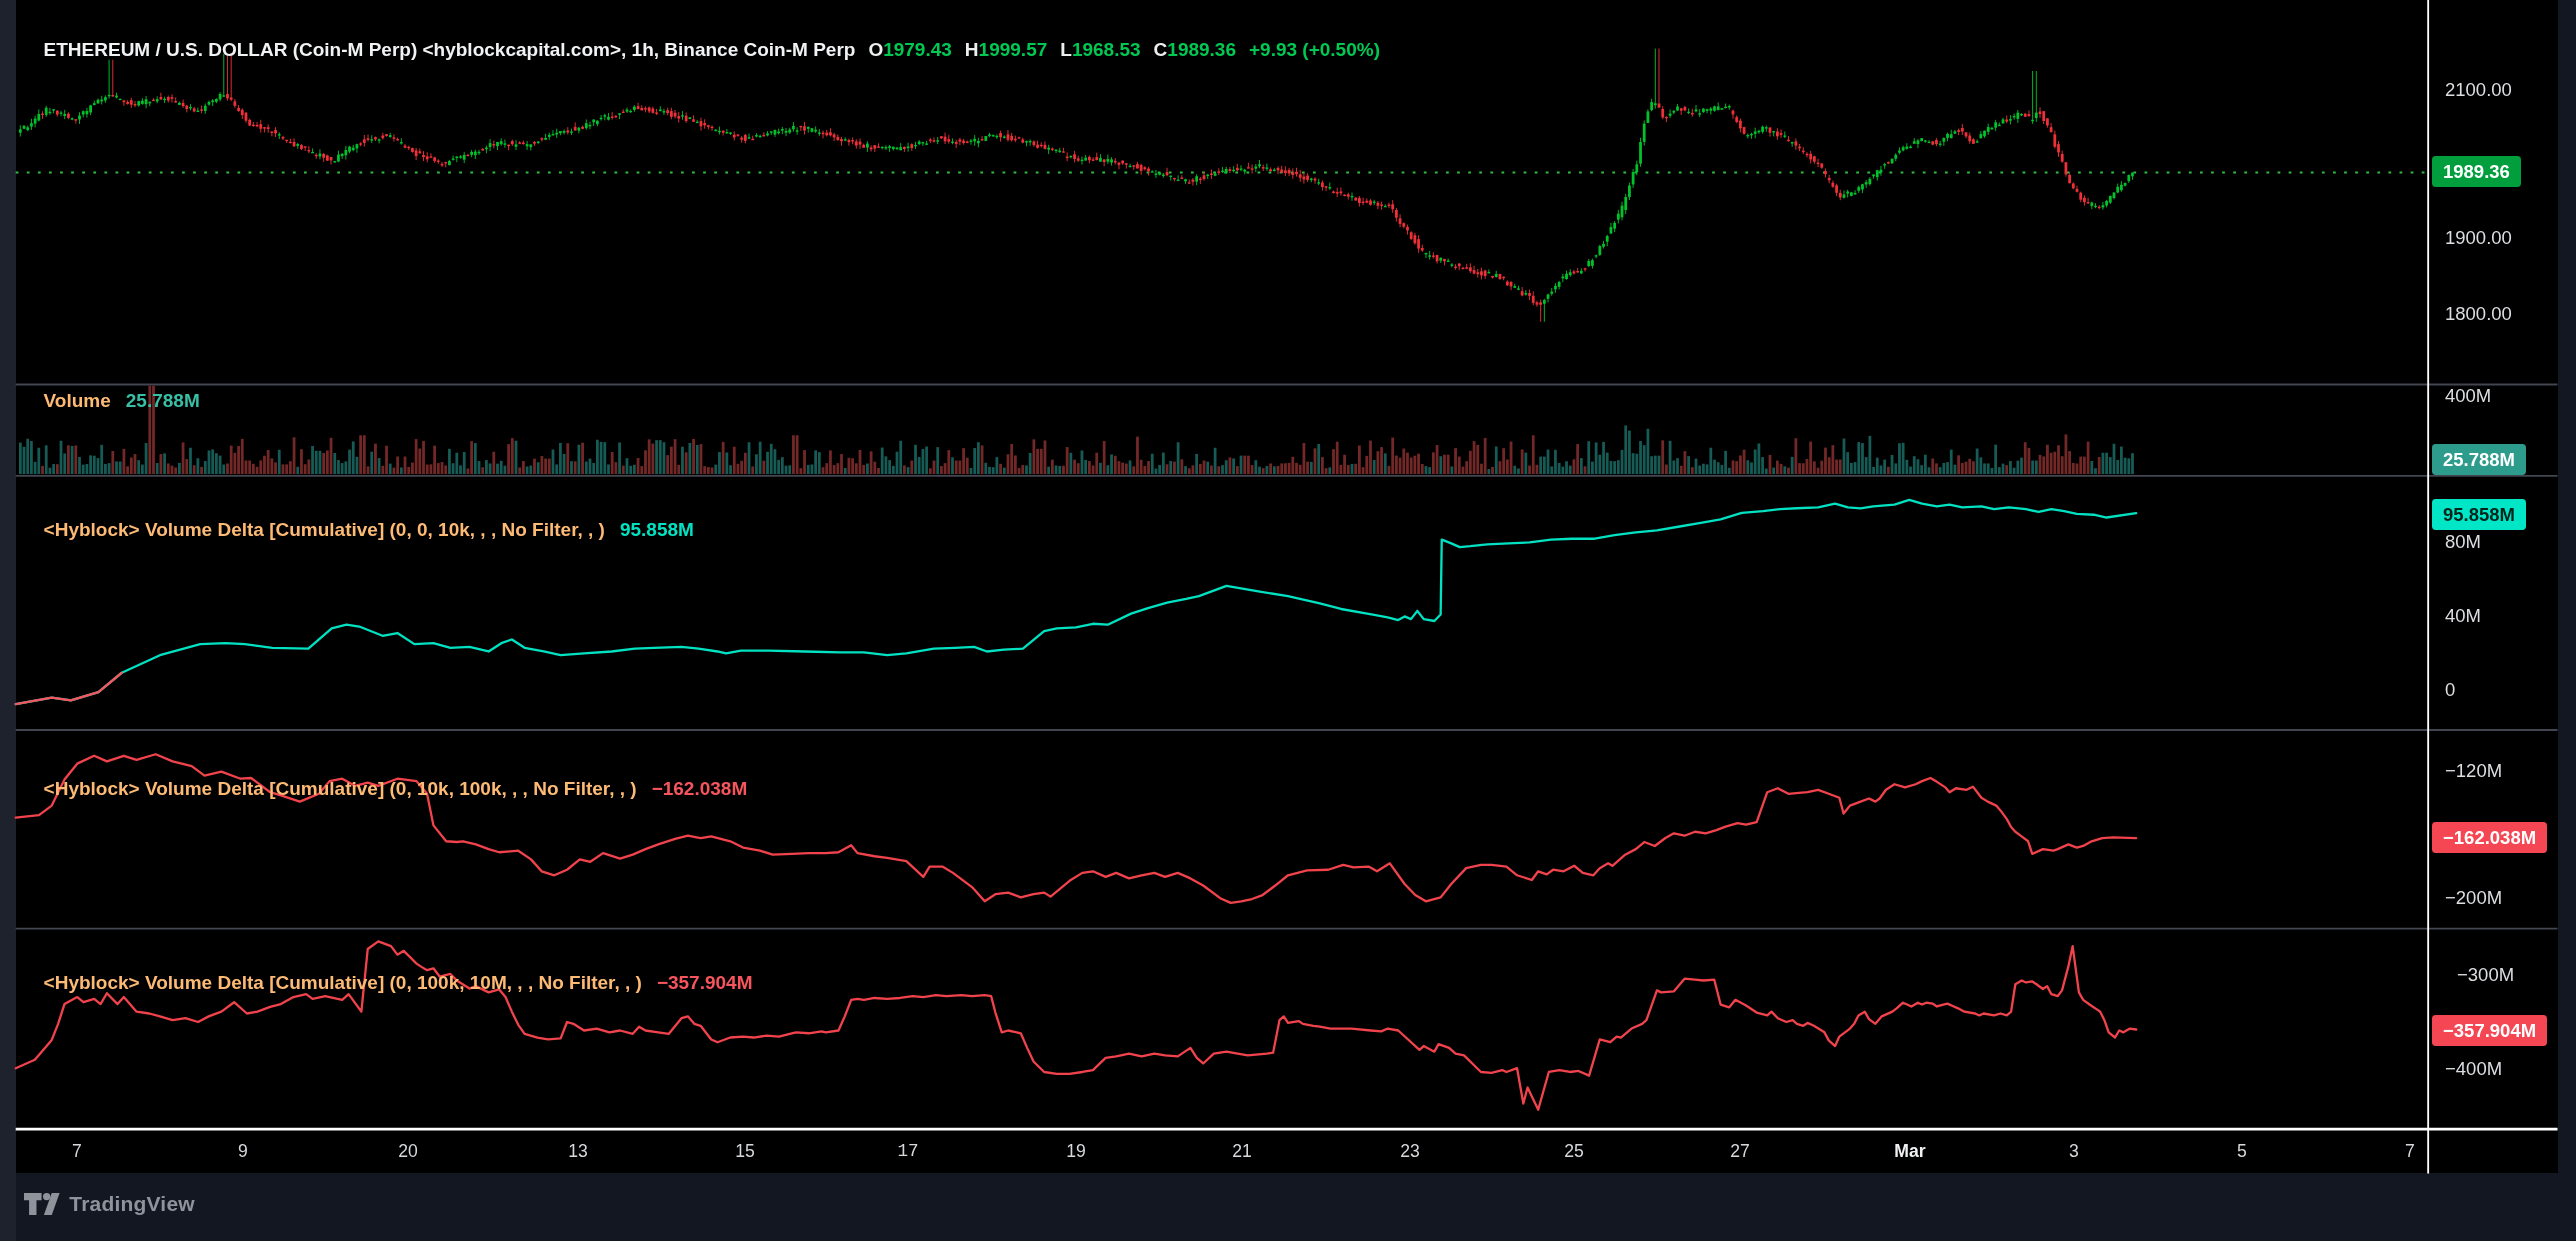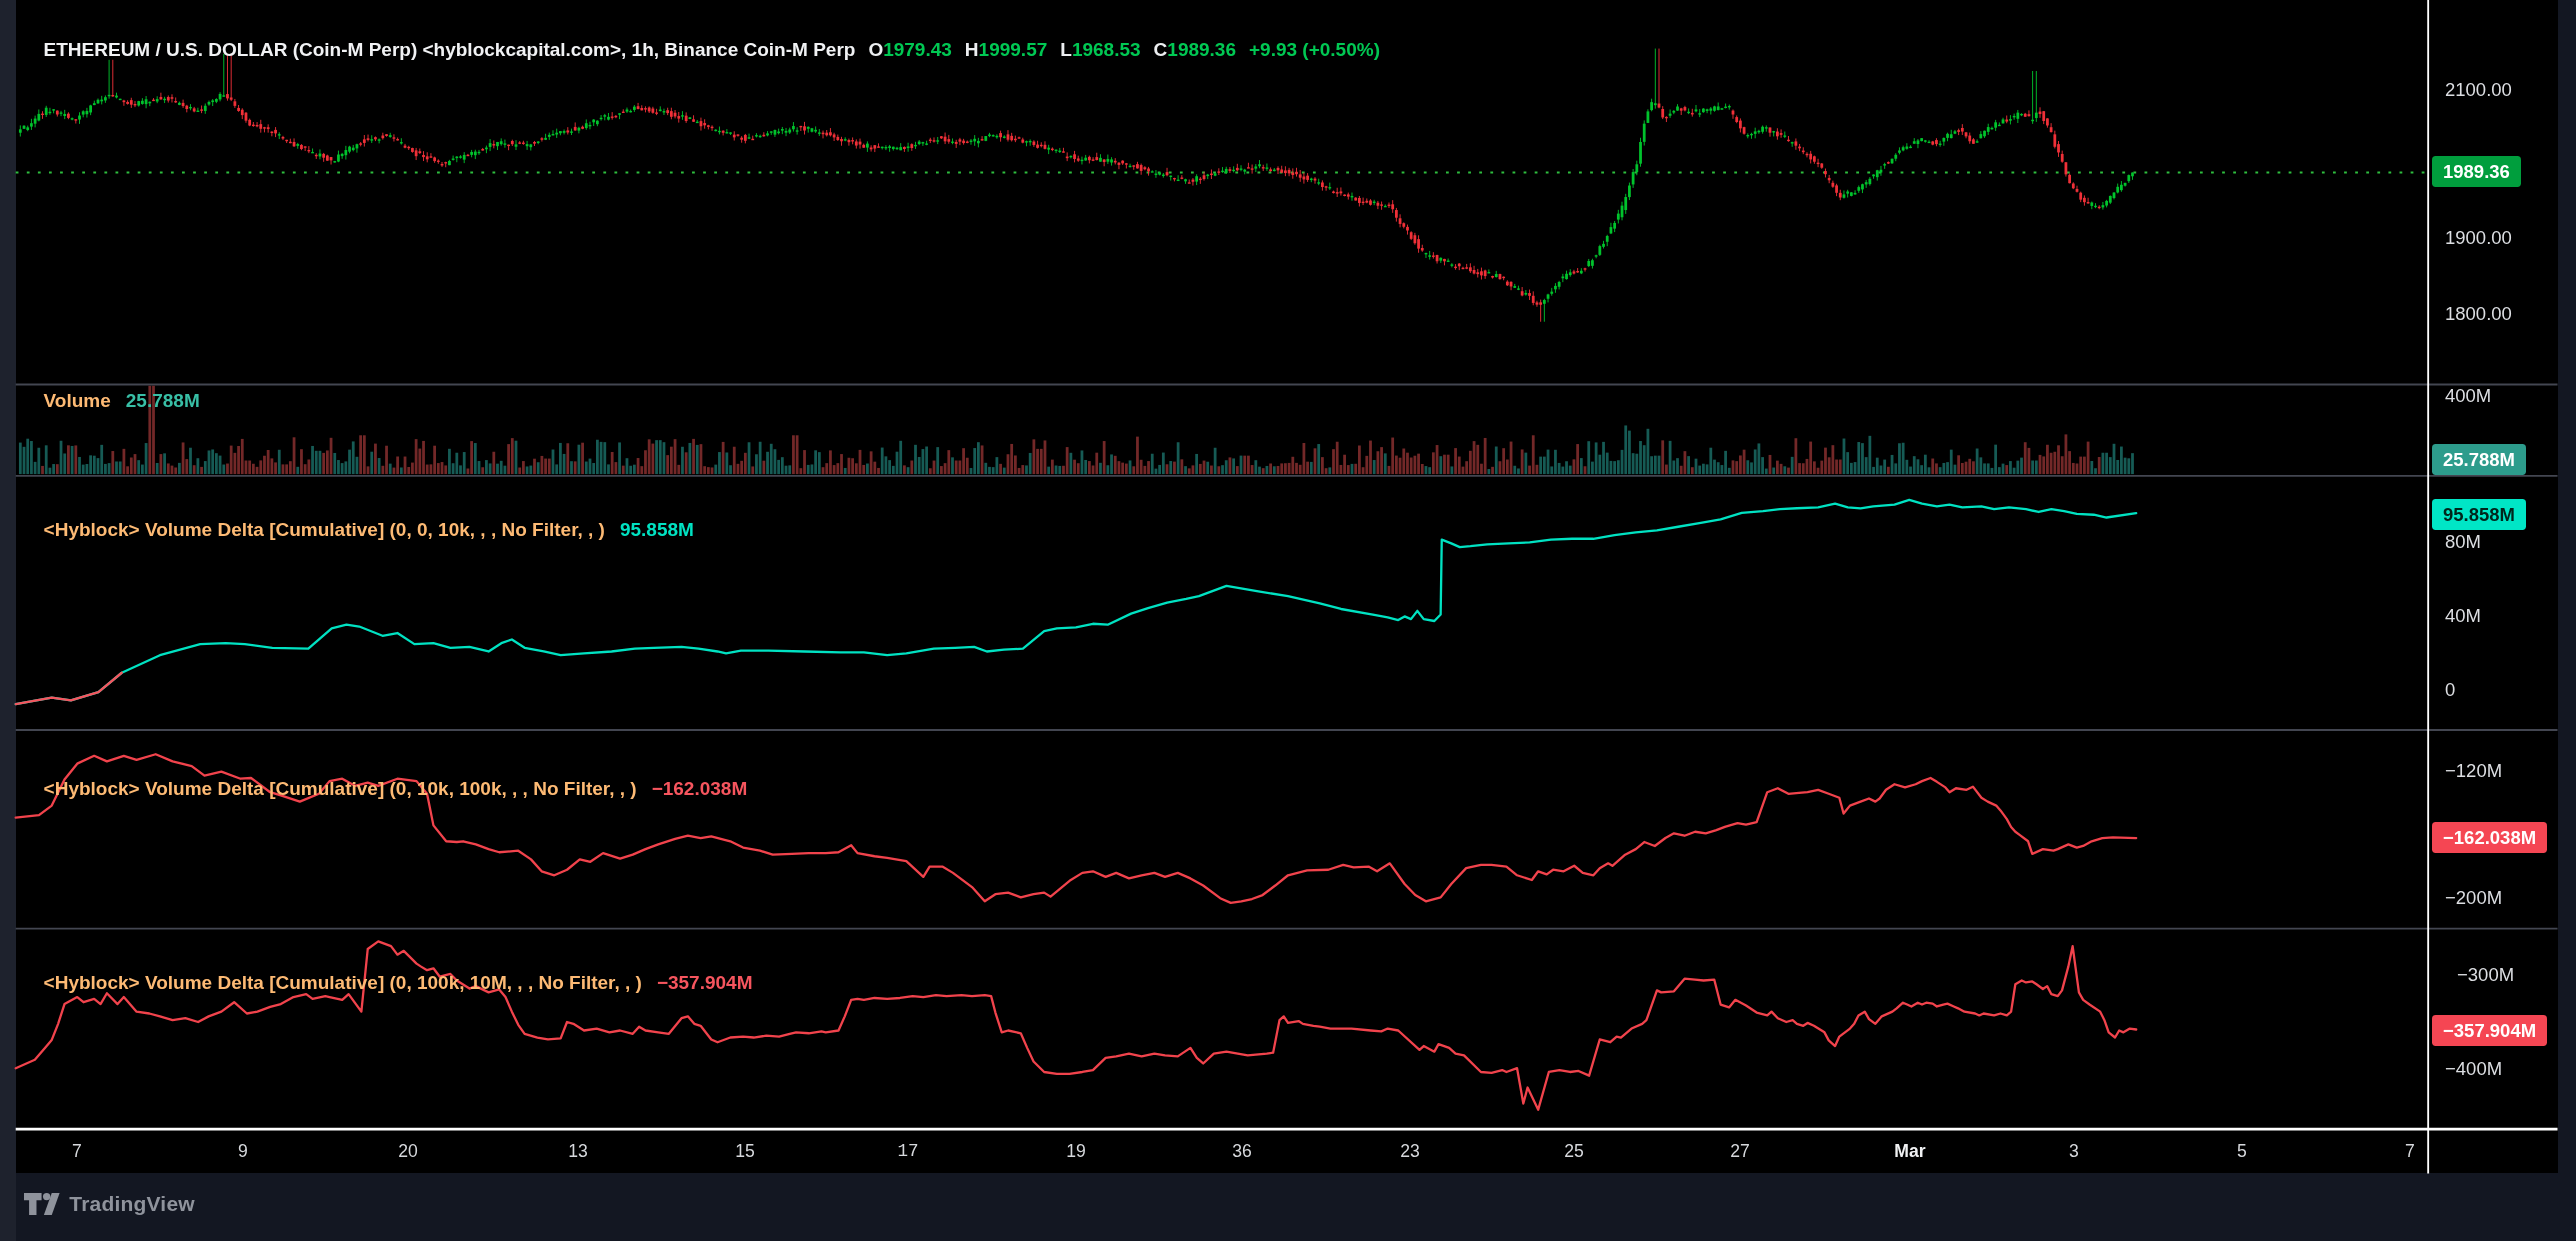--- a/index.html
+++ b/index.html
@@ -1807,21 +1807,21 @@
     <div class="badge" style="top: 499px; background: rgb(0, 230, 198); color: rgb(0, 38, 28);">95.858M</div>
     <div class="badge" style="top: 822px; background: rgb(245, 70, 83); color: rgb(255, 255, 255);">−162.038M</div>
     <div class="badge" style="top: 1015px; background: rgb(245, 70, 83); color: rgb(255, 255, 255);">−357.904M</div>
     <div class="tlabel" style="left: 77px;">7</div>
     <div class="tlabel" style="left: 243px;">9</div>
     <div class="tlabel" style="left: 408px;">20</div>
     <div class="tlabel" style="left: 578px;">13</div>
     <div class="tlabel" style="left: 745px;">15</div>
     <div class="tlabel" style="left: 908px; font-family: Liberation Mono, monospace;">17</div>
     <div class="tlabel" style="left: 1076px;">19</div>
-    <div class="tlabel" style="left: 1242px;">36</div>
+    <div class="tlabel" style="left: 1242px;">21</div>
     <div class="tlabel" style="left: 1410px;">23</div>
     <div class="tlabel" style="left: 1574px;">25</div>
     <div class="tlabel" style="left: 1740px;">27</div>
     <div class="tlabel bold" style="left: 1910px;">Mar</div>
     <div class="tlabel" style="left: 2074px;">3</div>
     <div class="tlabel" style="left: 2242px;">5</div>
     <div class="tlabel" style="left: 2410px;">7</div>
   </div>
 
 <div id="tv-logo" class="abs">

